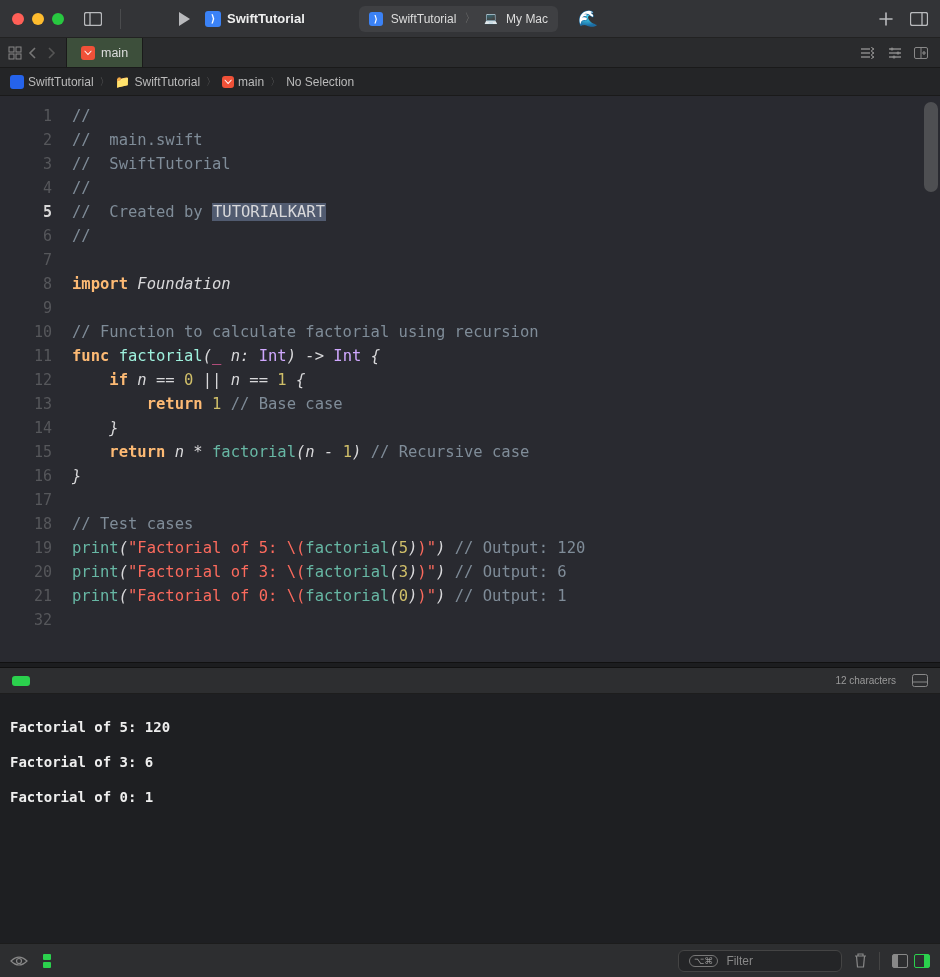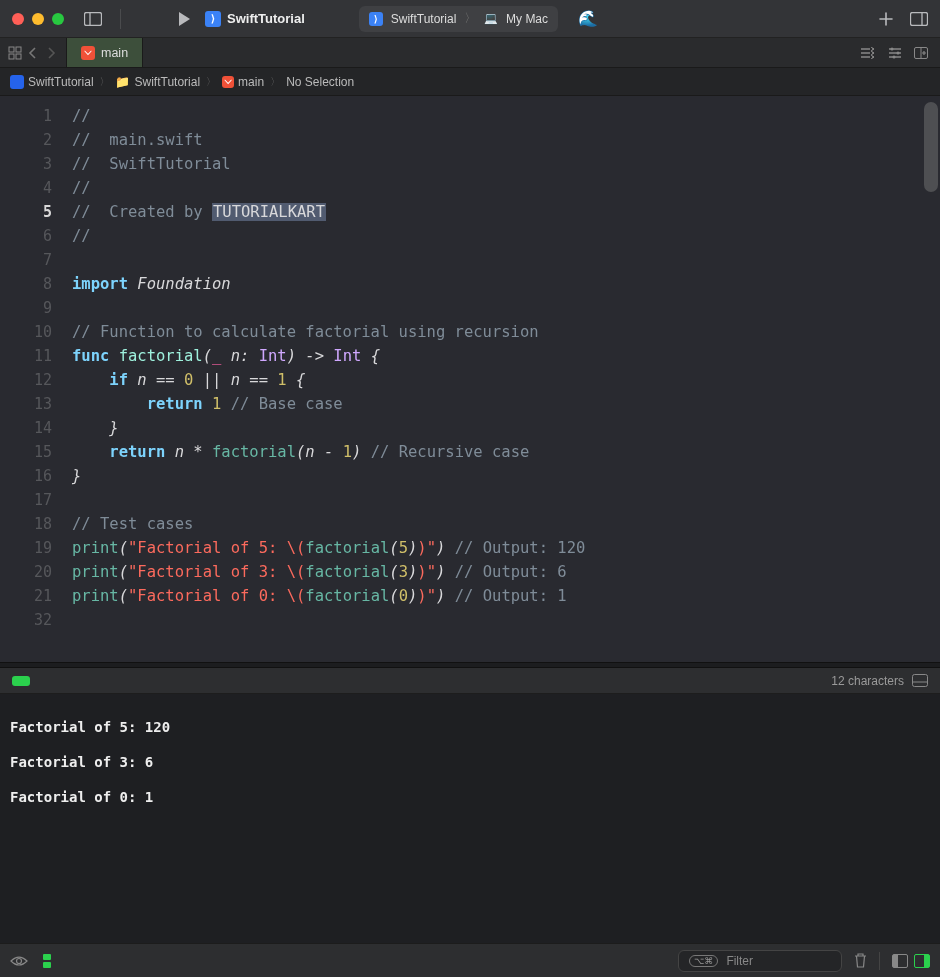--- a/index.html
+++ b/index.html
@@ -41,36 +41,36 @@
   .bc-proj-icon { width:14px;height:14px;background:#2563eb;border-radius:3px;}
   .bc-folder { color:#5fa8ff;}
 
   
   .editor { height: 566px; background: #292a30; display: flex; overflow: hidden; position:relative;}
   .gutter { width: 62px; text-align: right; padding: 8px 10px 8px 0; color: #56575b; font-size: 15px; line-height: 24px; user-select:none; }
   .gutter div.hl { color:#d8d8d8; font-weight:600;}
   .code { flex:1; padding: 8px 0 8px 10px; font-size: 15.5px; line-height: 24px; white-space: pre; color:#d8d8da;}
   .code .line { height:24px; }
   .c-comment { color:#7f8c98; }
-  .c-kw { color:#7dd3fc; font-weight:600;}
+  .c-kw { color:#fdba74; font-weight:600;}
   .c-kw2 { color:#fc5fa3; }
   .c-type { color:#d0a8ff; }
   .c-call { color:#67b7a4; }
   .c-num { color:#d0bf69; }
   .c-str { color:#fc6a5d; }
   .c-pl { color:#d8d8da;font-style:italic; }
   .c-ident { color:#9ef1dd; }
   .c-hl { background:#515b70; color:#d8d8da; padding:0 1px;}
   .editor-scroll { position:absolute; right:2px; top:6px; width:14px; height:90px; background:#4e4f52; border-radius:7px;}
 
   
   .splitter { height:6px; background:#1c1d1f; border-top:1px solid #111; border-bottom:1px solid #111;}
 
   
-  .console-head { height: 26px; background: #2d2e30; display:flex; align-items:center; padding:0 12px; gap:8px; font-size:12px; color:#aaa; border-bottom:1px solid #1d1d1d;}
+  .console-head { height: 26px; background: #2d2e30; display:flex; align-items:center; padding:0 12px; gap:16px; font-size:10px; color:#aaa; border-bottom:1px solid #1d1d1d;}
   .run-badge { width:18px; height:10px; background:#2bd14d; border-radius:3px;}
   .console-head .spacer{flex:1;}
   .char-count { color:#9a9a9a;}
   .console-icon { color:#888; }
 
   
   .console { height: 249px; background: #1e1f22; padding: 8px 10px; font-size: 14px; line-height: 19px; color:#ddd; white-space:pre; }
   .console .bold { font-weight:700; color:#eee;margin-top:16px;}
 
   

